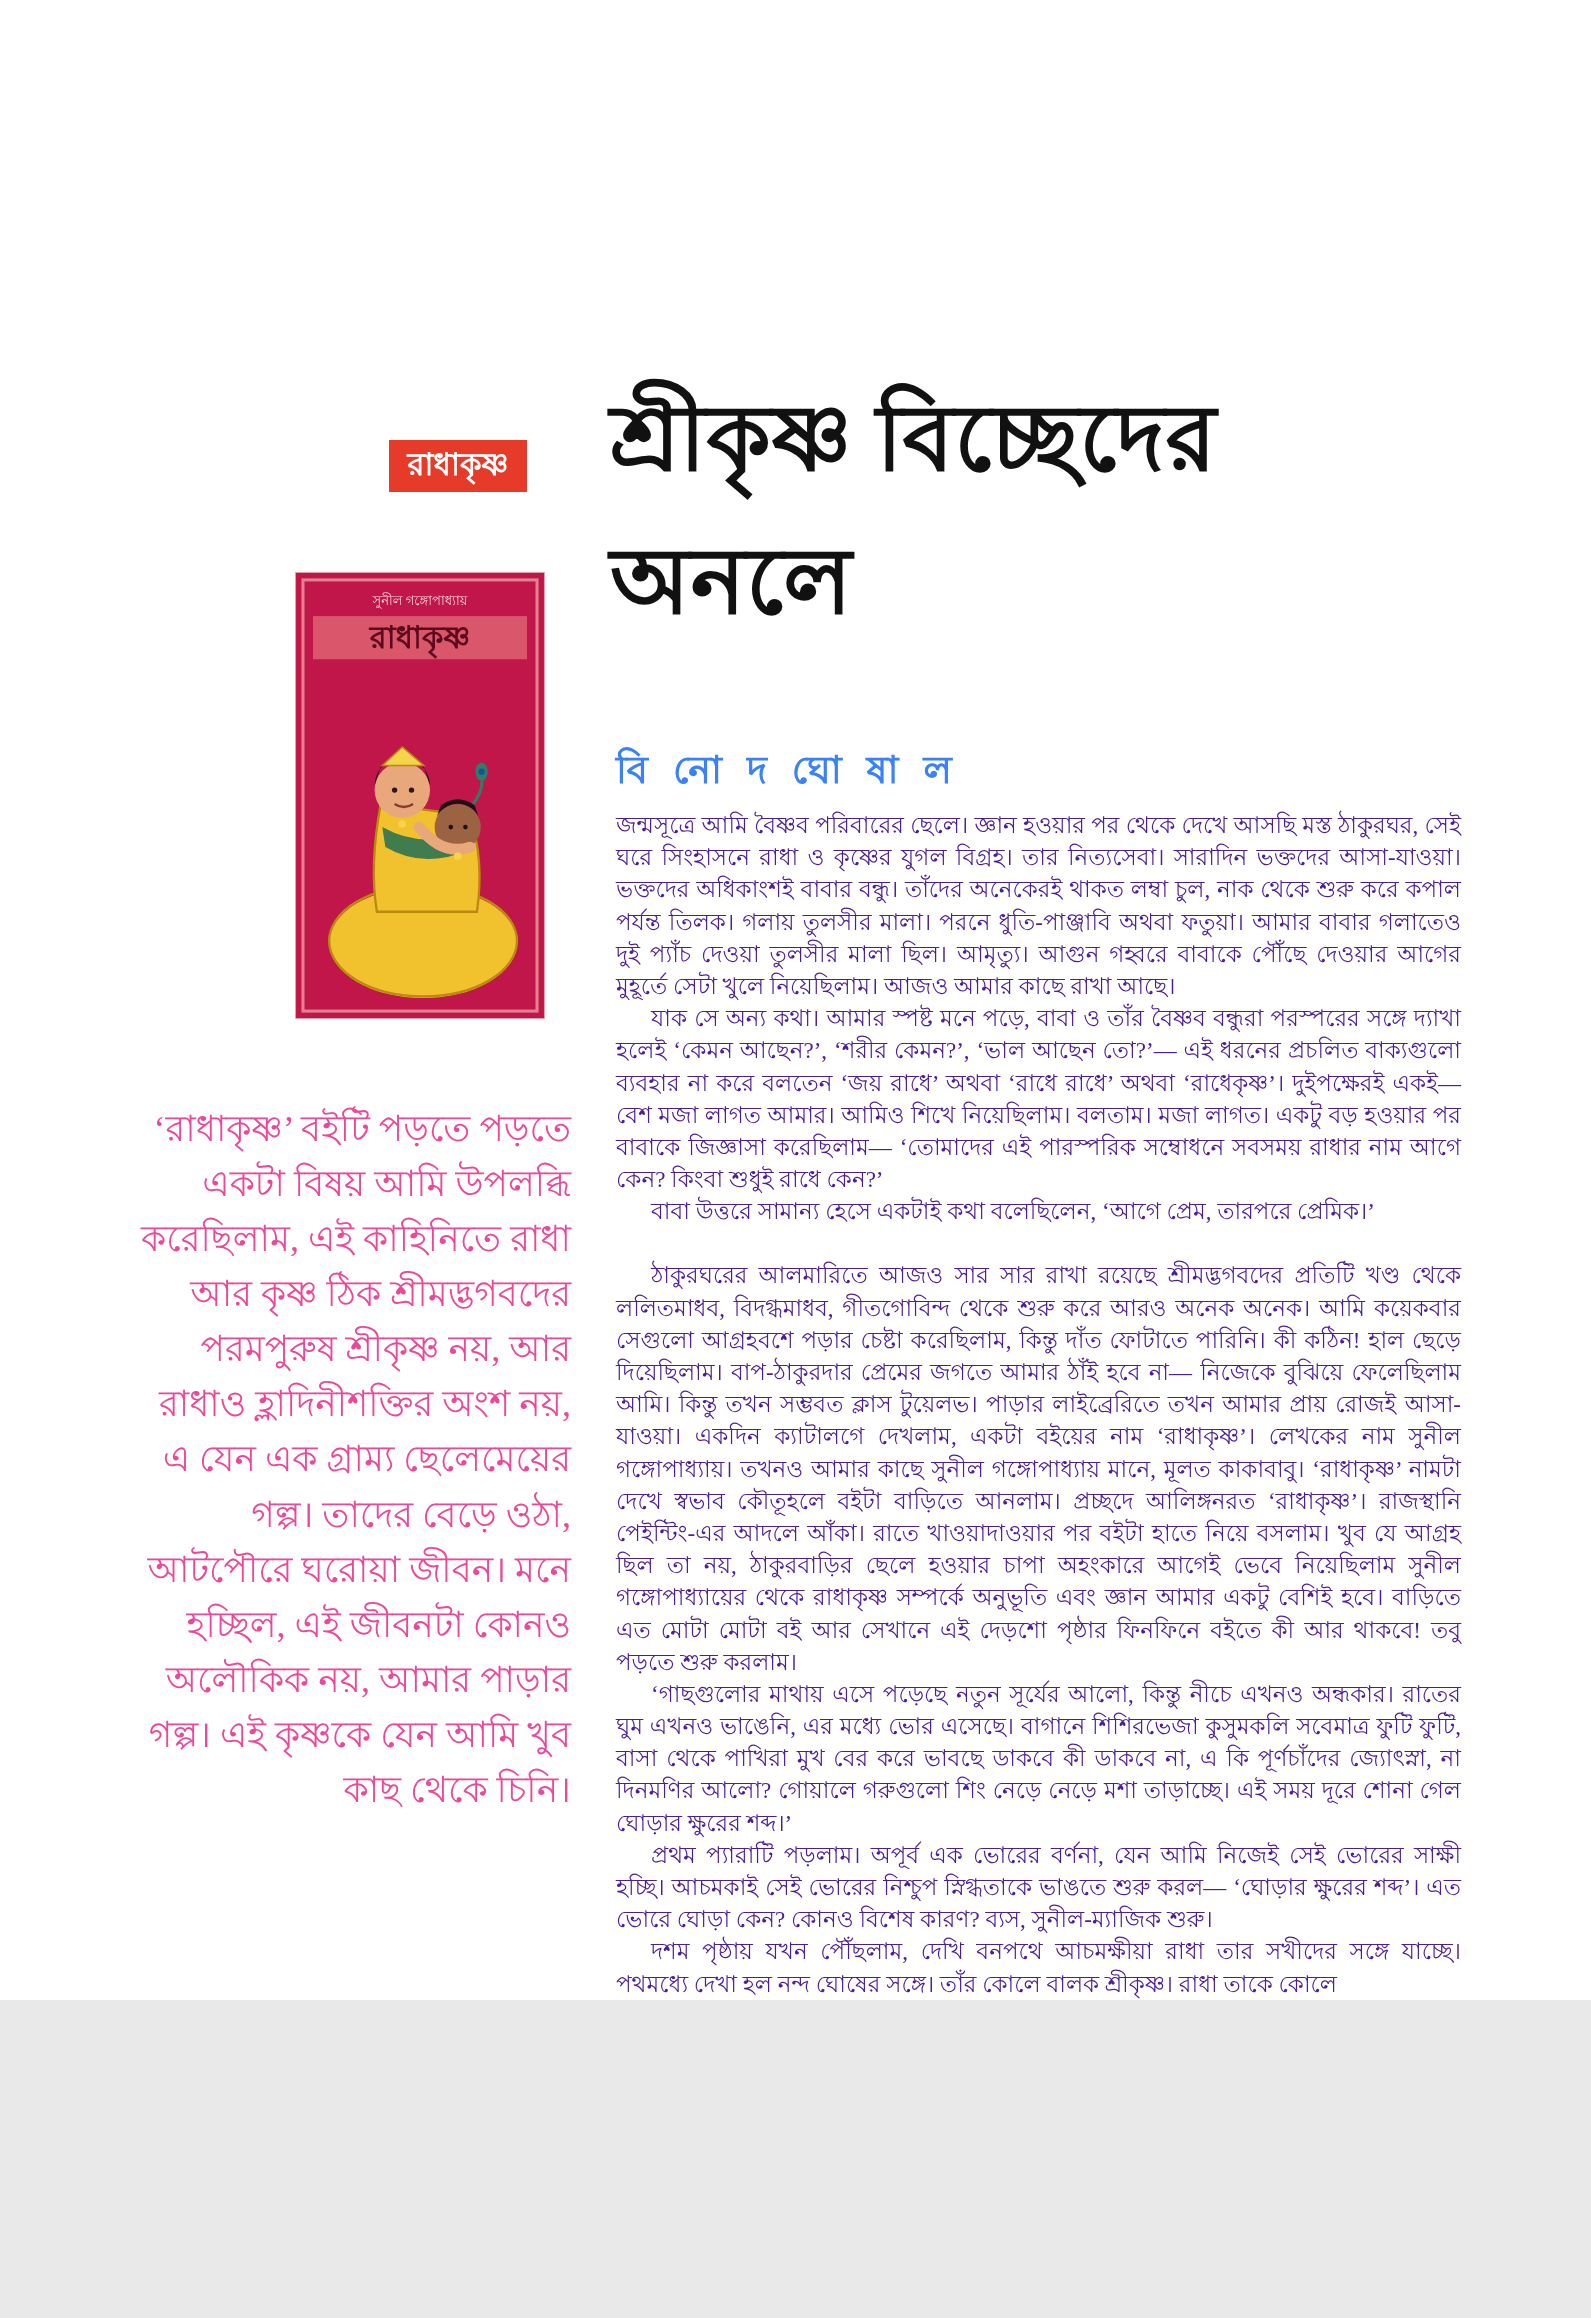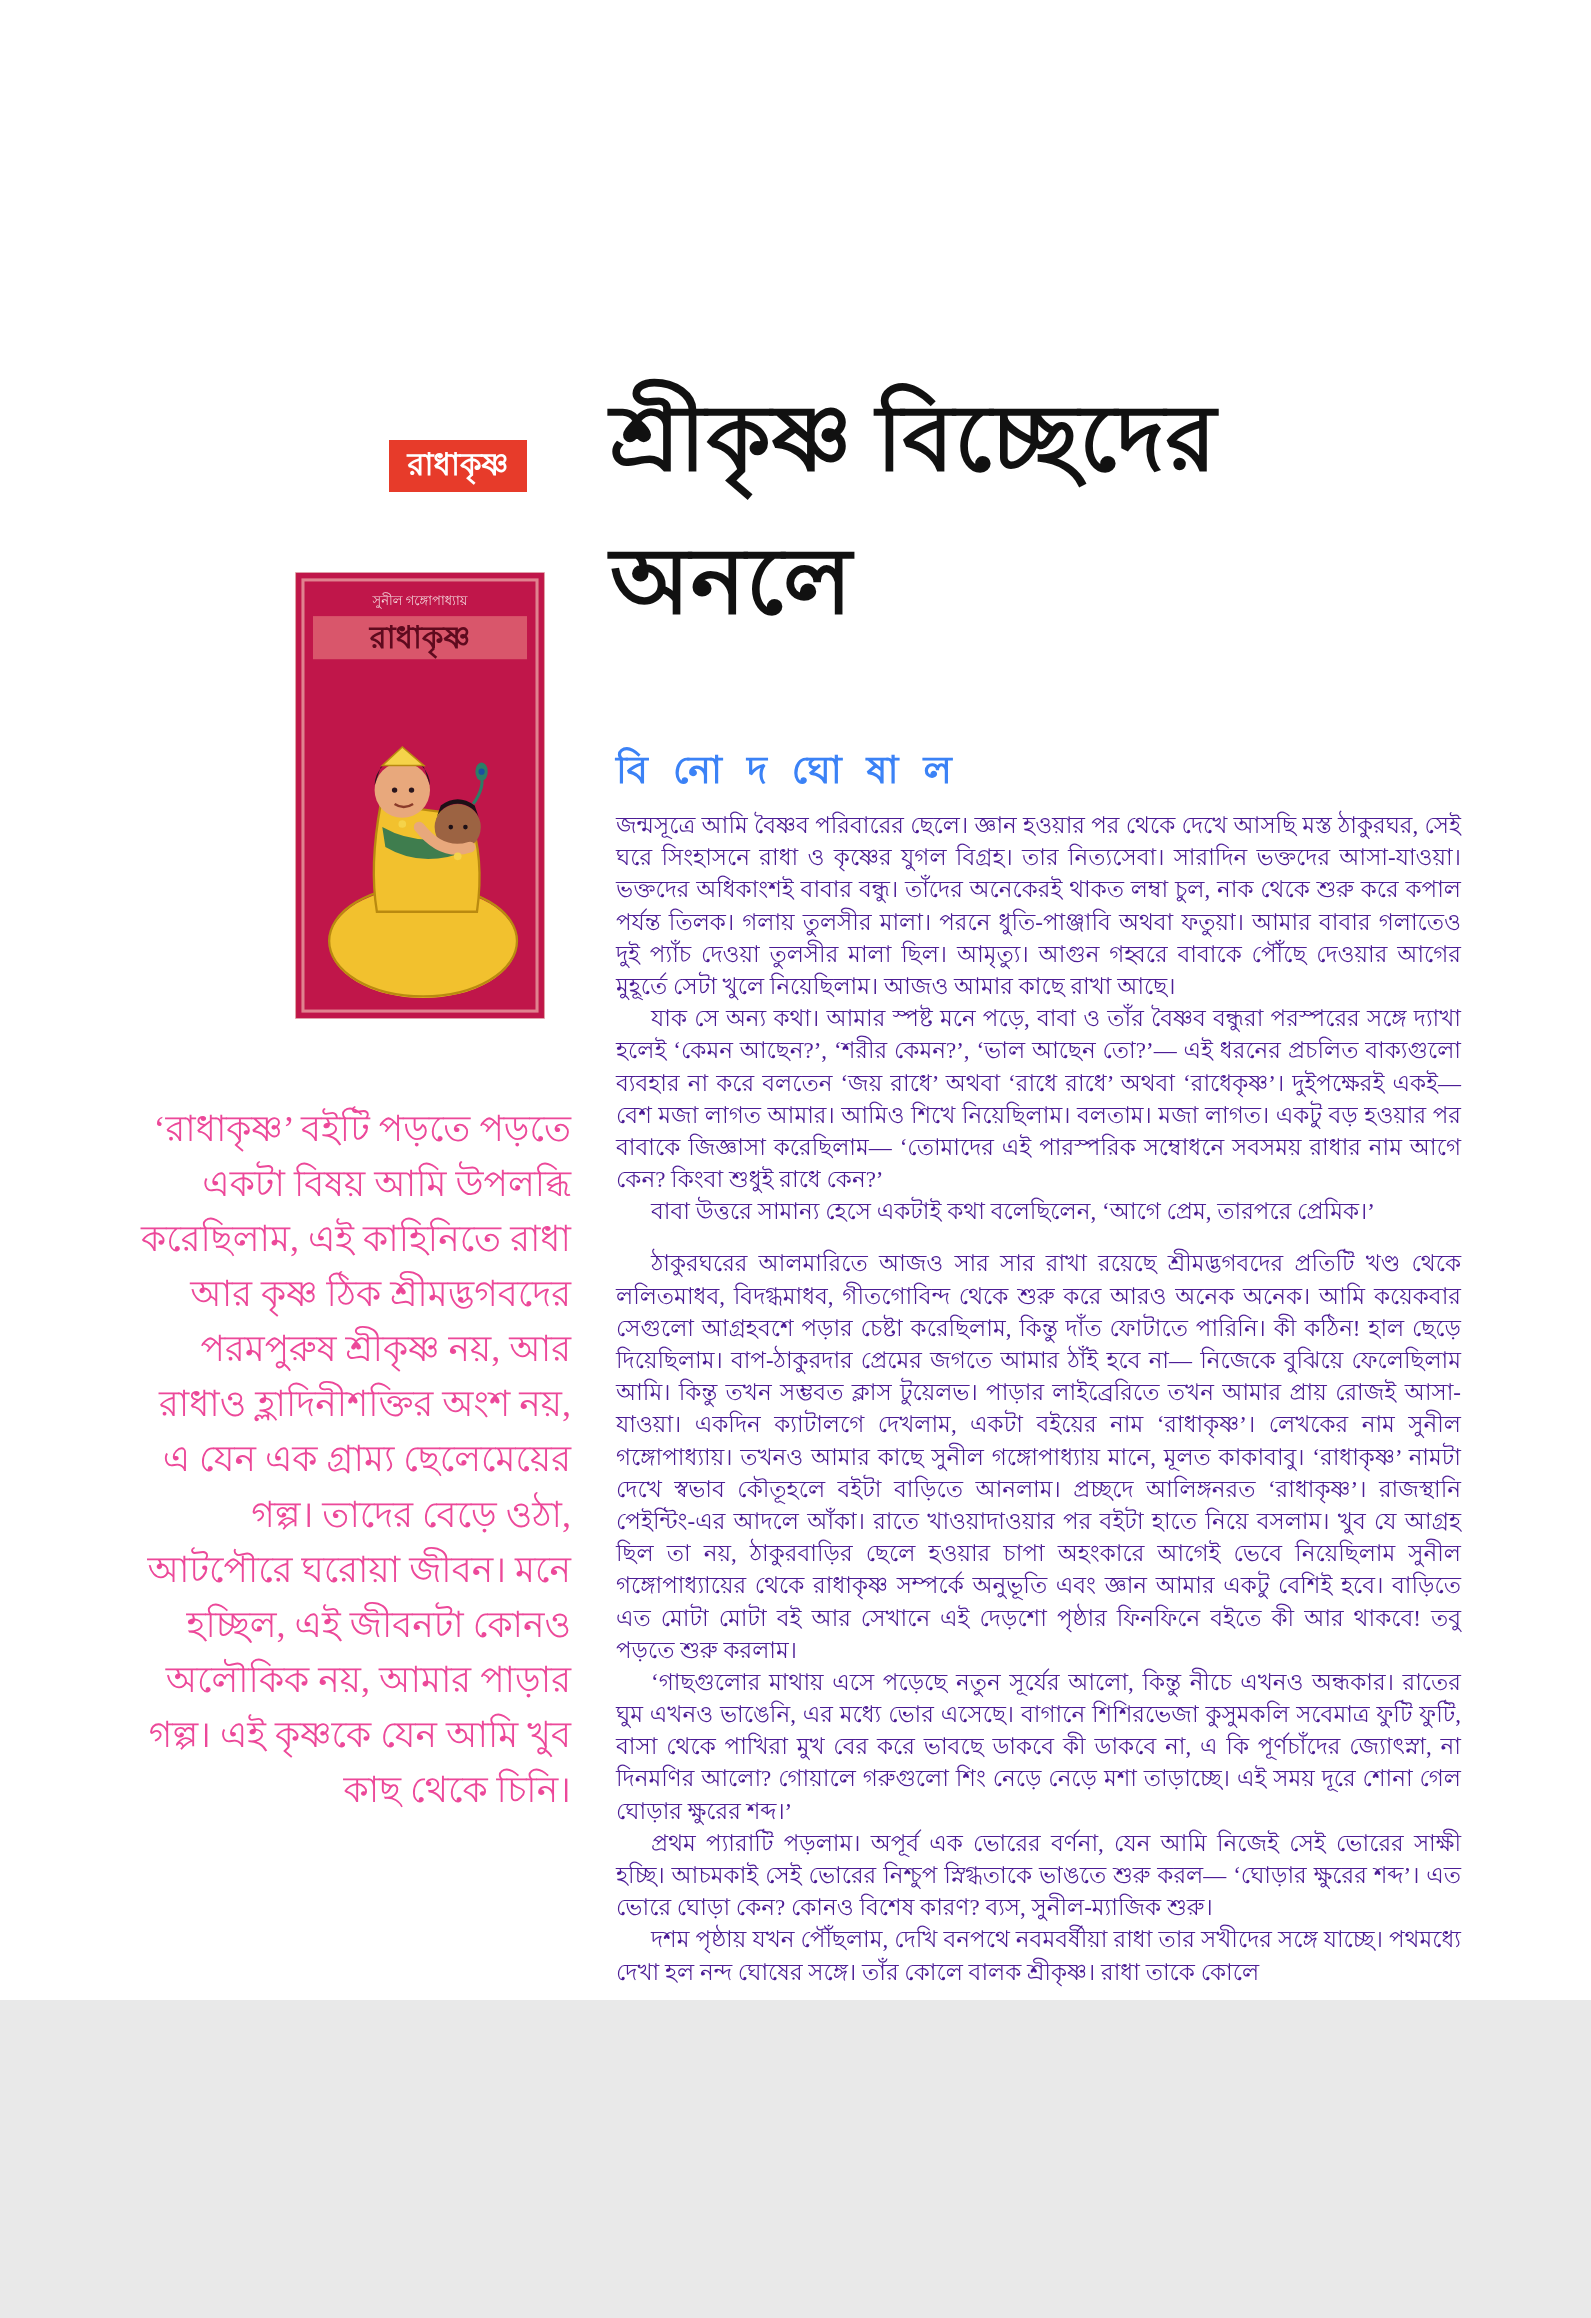--- a/index.html
+++ b/index.html
@@ -79,21 +79,21 @@
     left: 616px;
     top: 810px;
     width: 845px;
     font-size: 23px;
     line-height: 1.40;
     text-align: justify;
     color: #4c1d95;
   }
   .article-body p { margin: 0; }
   .article-body p.indent { text-indent: 35px; }
-  .article-body p.gap-top { margin-top: 20px; }
+  .article-body p.gap-top { margin-top: 32px; }
 
   
   .page-footer {
     position: absolute;
     left: 160px;
     top: 2262px;
     font-size: 24px;
     color: #222222;
   }
 </style>
@@ -158,19 +158,19 @@
 
   <div class="pull-quote">‘রাধাকৃষ্ণ’ বইটি পড়তে পড়তে একটা বিষয় আমি উপলব্ধি করেছিলাম, এই কাহিনিতে রাধা আর কৃষ্ণ ঠিক শ্রীমদ্ভগবদের পরমপুরুষ শ্রীকৃষ্ণ নয়, আর রাধাও হ্লাদিনীশক্তির অংশ নয়, এ যেন এক গ্রাম্য ছেলেমেয়ের গল্প। তাদের বেড়ে ওঠা, আটপৌরে ঘরোয়া জীবন। মনে হচ্ছিল, এই জীবনটা কোনও অলৌকিক নয়, আমার পাড়ার গল্প। এই কৃষ্ণকে যেন আমি খুব কাছ থেকে চিনি।</div>
 
   <div class="article-body">
     <p>জন্মসূত্রে আমি বৈষ্ণব পরিবারের ছেলে। জ্ঞান হওয়ার পর থেকে দেখে আসছি মস্ত ঠাকুরঘর, সেই ঘরে সিংহাসনে রাধা ও কৃষ্ণের যুগল বিগ্রহ। তার নিত্যসেবা। সারাদিন ভক্তদের আসা-যাওয়া। ভক্তদের অধিকাংশই বাবার বন্ধু। তাঁদের অনেকেরই থাকত লম্বা চুল, নাক থেকে শুরু করে কপাল পর্যন্ত তিলক। গলায় তুলসীর মালা। পরনে ধুতি-পাঞ্জাবি অথবা ফতুয়া। আমার বাবার গলাতেও দুই প্যাঁচ দেওয়া তুলসীর মালা ছিল। আমৃত্যু। আগুন গহ্বরে বাবাকে পৌঁছে দেওয়ার আগের মুহূর্তে সেটা খুলে নিয়েছিলাম। আজও আমার কাছে রাখা আছে।</p>
     <p class="indent">যাক সে অন্য কথা। আমার স্পষ্ট মনে পড়ে, বাবা ও তাঁর বৈষ্ণব বন্ধুরা পরস্পরের সঙ্গে দ্যাখা হলেই ‘কেমন আছেন?’, ‘শরীর কেমন?’, ‘ভাল আছেন তো?’— এই ধরনের প্রচলিত বাক্যগুলো ব্যবহার না করে বলতেন ‘জয় রাধে’ অথবা ‘রাধে রাধে’ অথবা ‘রাধেকৃষ্ণ’। দুইপক্ষেরই একই— বেশ মজা লাগত আমার। আমিও শিখে নিয়েছিলাম। বলতাম। মজা লাগত। একটু বড় হওয়ার পর বাবাকে জিজ্ঞাসা করেছিলাম— ‘তোমাদের এই পারস্পরিক সম্বোধনে সবসময় রাধার নাম আগে কেন? কিংবা শুধুই রাধে কেন?’</p>
     <p class="indent">বাবা উত্তরে সামান্য হেসে একটাই কথা বলেছিলেন, ‘আগে প্রেম, তারপরে প্রেমিক।’</p>
     <p class="indent gap-top">ঠাকুরঘরের আলমারিতে আজও সার সার রাখা রয়েছে শ্রীমদ্ভগবদের প্রতিটি খণ্ড থেকে ললিতমাধব, বিদগ্ধমাধব, গীতগোবিন্দ থেকে শুরু করে আরও অনেক অনেক। আমি কয়েকবার সেগুলো আগ্রহবশে পড়ার চেষ্টা করেছিলাম, কিন্তু দাঁত ফোটাতে পারিনি। কী কঠিন! হাল ছেড়ে দিয়েছিলাম। বাপ-ঠাকুরদার প্রেমের জগতে আমার ঠাঁই হবে না— নিজেকে বুঝিয়ে ফেলেছিলাম আমি। কিন্তু তখন সম্ভবত ক্লাস টুয়েলভ। পাড়ার লাইব্রেরিতে তখন আমার প্রায় রোজই আসা-যাওয়া। একদিন ক্যাটালগে দেখলাম, একটা বইয়ের নাম ‘রাধাকৃষ্ণ’। লেখকের নাম সুনীল গঙ্গোপাধ্যায়। তখনও আমার কাছে সুনীল গঙ্গোপাধ্যায় মানে, মূলত কাকাবাবু। ‘রাধাকৃষ্ণ’ নামটা দেখে স্বভাব কৌতূহলে বইটা বাড়িতে আনলাম। প্রচ্ছদে আলিঙ্গনরত ‘রাধাকৃষ্ণ’। রাজস্থানি পেইন্টিং-এর আদলে আঁকা। রাতে খাওয়াদাওয়ার পর বইটা হাতে নিয়ে বসলাম। খুব যে আগ্রহ ছিল তা নয়, ঠাকুরবাড়ির ছেলে হওয়ার চাপা অহংকারে আগেই ভেবে নিয়েছিলাম সুনীল গঙ্গোপাধ্যায়ের থেকে রাধাকৃষ্ণ সম্পর্কে অনুভূতি এবং জ্ঞান আমার একটু বেশিই হবে। বাড়িতে এত মোটা মোটা বই আর সেখানে এই দেড়শো পৃষ্ঠার ফিনফিনে বইতে কী আর থাকবে! তবু পড়তে শুরু করলাম।</p>
     <p class="indent">‘গাছগুলোর মাথায় এসে পড়েছে নতুন সূর্যের আলো, কিন্তু নীচে এখনও অন্ধকার। রাতের ঘুম এখনও ভাঙেনি, এর মধ্যে ভোর এসেছে। বাগানে শিশিরভেজা কুসুমকলি সবেমাত্র ফুটি ফুটি, বাসা থেকে পাখিরা মুখ বের করে ভাবছে ডাকবে কী ডাকবে না, এ কি পূর্ণচাঁদের জ্যোৎস্না, না দিনমণির আলো? গোয়ালে গরুগুলো শিং নেড়ে নেড়ে মশা তাড়াচ্ছে। এই সময় দূরে শোনা গেল ঘোড়ার ক্ষুরের শব্দ।’</p>
     <p class="indent">প্রথম প্যারাটি পড়লাম। অপূর্ব এক ভোরের বর্ণনা, যেন আমি নিজেই সেই ভোরের সাক্ষী হচ্ছি। আচমকাই সেই ভোরের নিশ্চুপ স্নিগ্ধতাকে ভাঙতে শুরু করল— ‘ঘোড়ার ক্ষুরের শব্দ’। এত ভোরে ঘোড়া কেন? কোনও বিশেষ কারণ? ব্যস, সুনীল-ম্যাজিক শুরু।</p>
-    <p class="indent">দশম পৃষ্ঠায় যখন পৌঁছলাম, দেখি বনপথে নবমবর্ষীয়া রাধা তার সখীদের সঙ্গে যাচ্ছে। পথমধ্যে দেখা হল নন্দ ঘোষের সঙ্গে। তাঁর কোলে বালক শ্রীকৃষ্ণ। রাধা তাকে কোলে</p>
+    <p class="indent">দশম পৃষ্ঠায় যখন পৌঁছলাম, দেখি বনপথে আচমক্ষীয়া রাধা তার সখীদের সঙ্গে যাচ্ছে। পথমধ্যে দেখা হল নন্দ ঘোষের সঙ্গে। তাঁর কোলে বালক শ্রীকৃষ্ণ। রাধা তাকে কোলে</p>
   </div>
 
   <div class="page-footer">20 রোববার</div>
 
 </div>
 
 
 </body></html>

